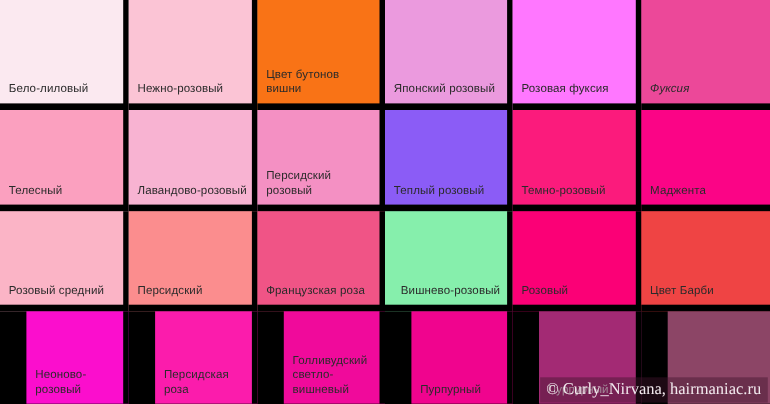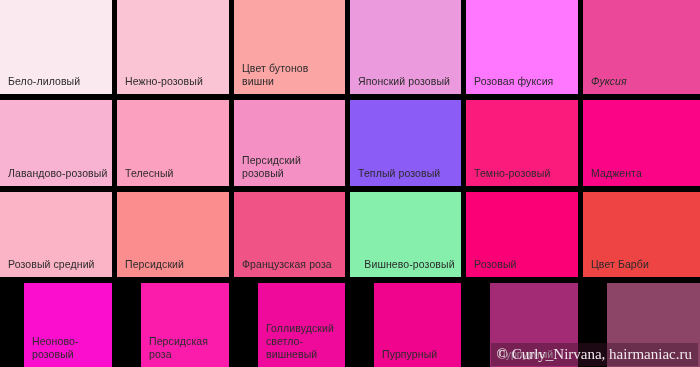--- a/index.html
+++ b/index.html
@@ -72,38 +72,38 @@
 </head>
 <body>
 
 <div id="palette">
     <div class="swatch" style="background: rgb(251, 233, 240);">
       <span class="swatch-label">Бело-лиловый</span>
     </div>
     <div class="swatch" style="background: rgb(251, 196, 213);">
       <span class="swatch-label">Нежно-розовый</span>
     </div>
-    <div class="swatch" style="background: #fca5a5;">
+    <div class="swatch" style="background: #f97316;">
       <span class="swatch-label">Цвет бутонов
 вишни</span>
     </div>
     <div class="swatch" style="background: rgb(235, 154, 222);">
       <span class="swatch-label">Японский розовый</span>
     </div>
     <div class="swatch" style="background: rgb(255, 119, 255);">
       <span class="swatch-label">Розовая фуксия</span>
     </div>
     <div class="swatch col-last" style="background: #ec4899; font-style: italic;">
       <span class="swatch-label">Фуксия</span>
     </div>
+    <div class="swatch" style="background: rgb(251, 160, 191);">
+      <span class="swatch-label">Телесный</span>
+    </div>
     <div class="swatch" style="background: rgb(248, 179, 210);">
       <span class="swatch-label">Лавандово-розовый</span>
-    </div>
-    <div class="swatch" style="background: rgb(251, 160, 191);">
-      <span class="swatch-label">Телесный</span>
     </div>
     <div class="swatch" style="background: rgb(244, 144, 195);">
       <span class="swatch-label">Персидский
 розовый</span>
     </div>
     <div class="swatch" style="background: #8b5cf6;">
       <span class="swatch-label">Теплый розовый</span>
     </div>
     <div class="swatch" style="background: rgb(251, 27, 124);">
       <span class="swatch-label">Темно-розовый</span>

